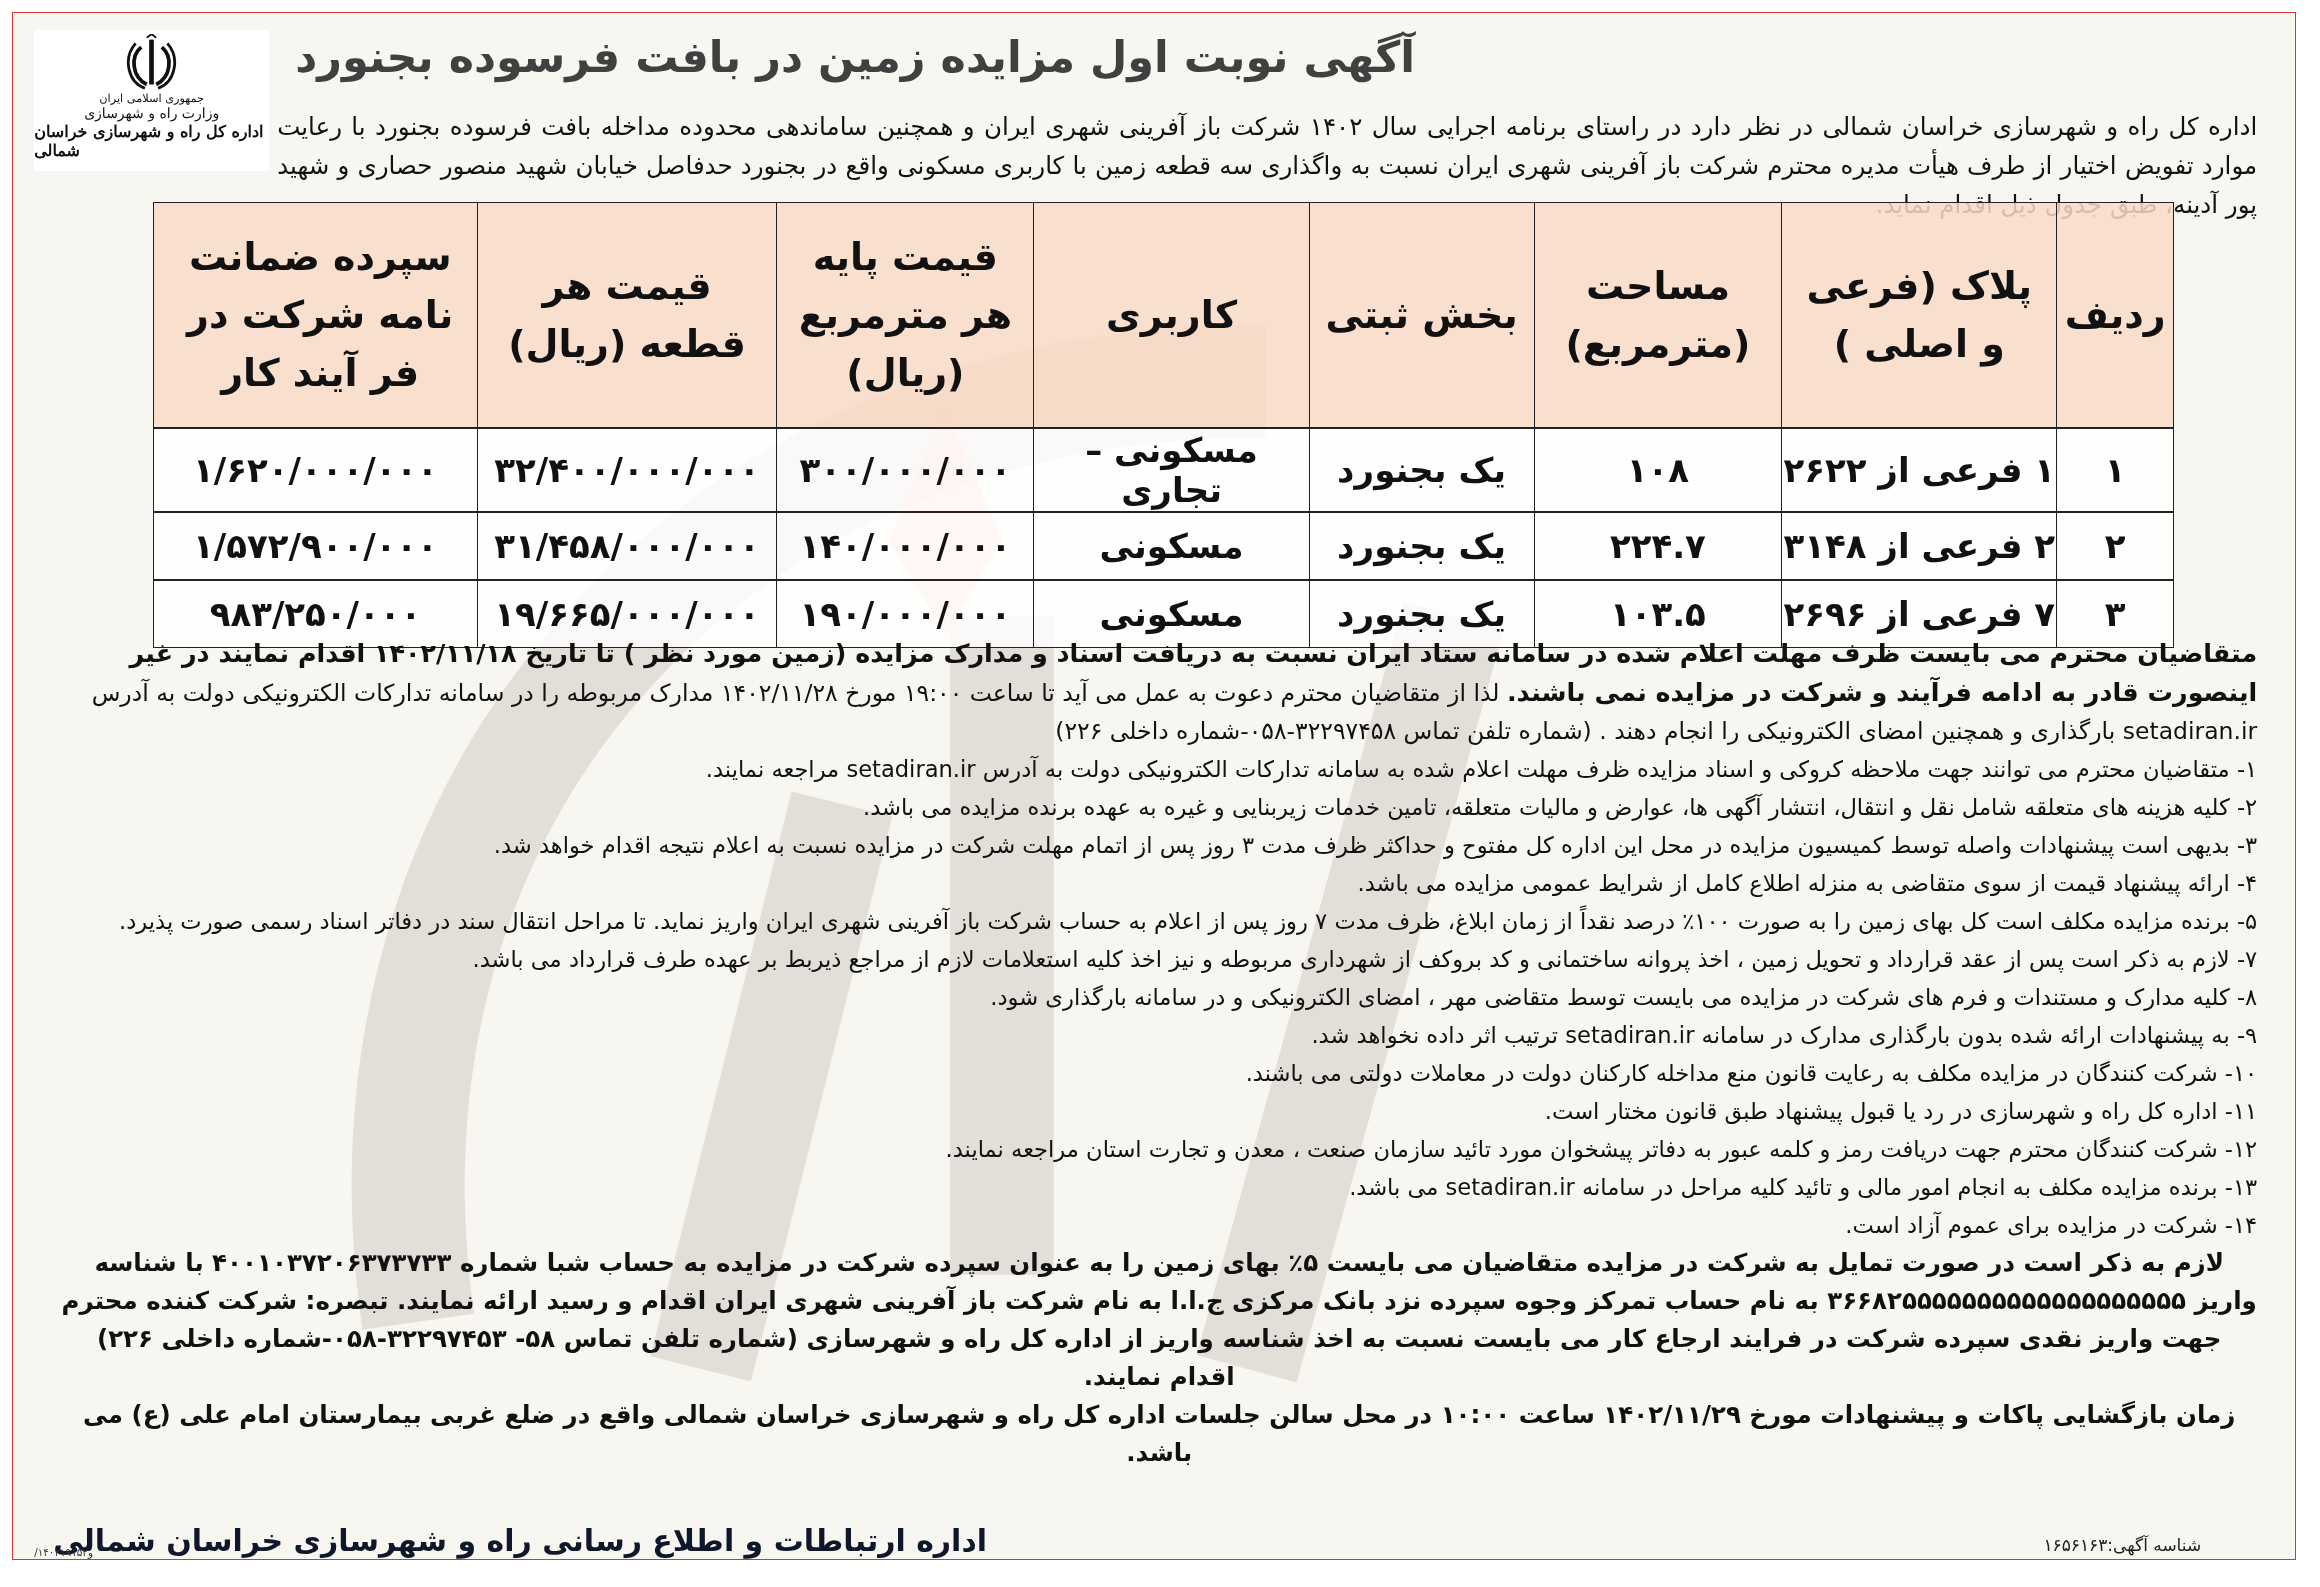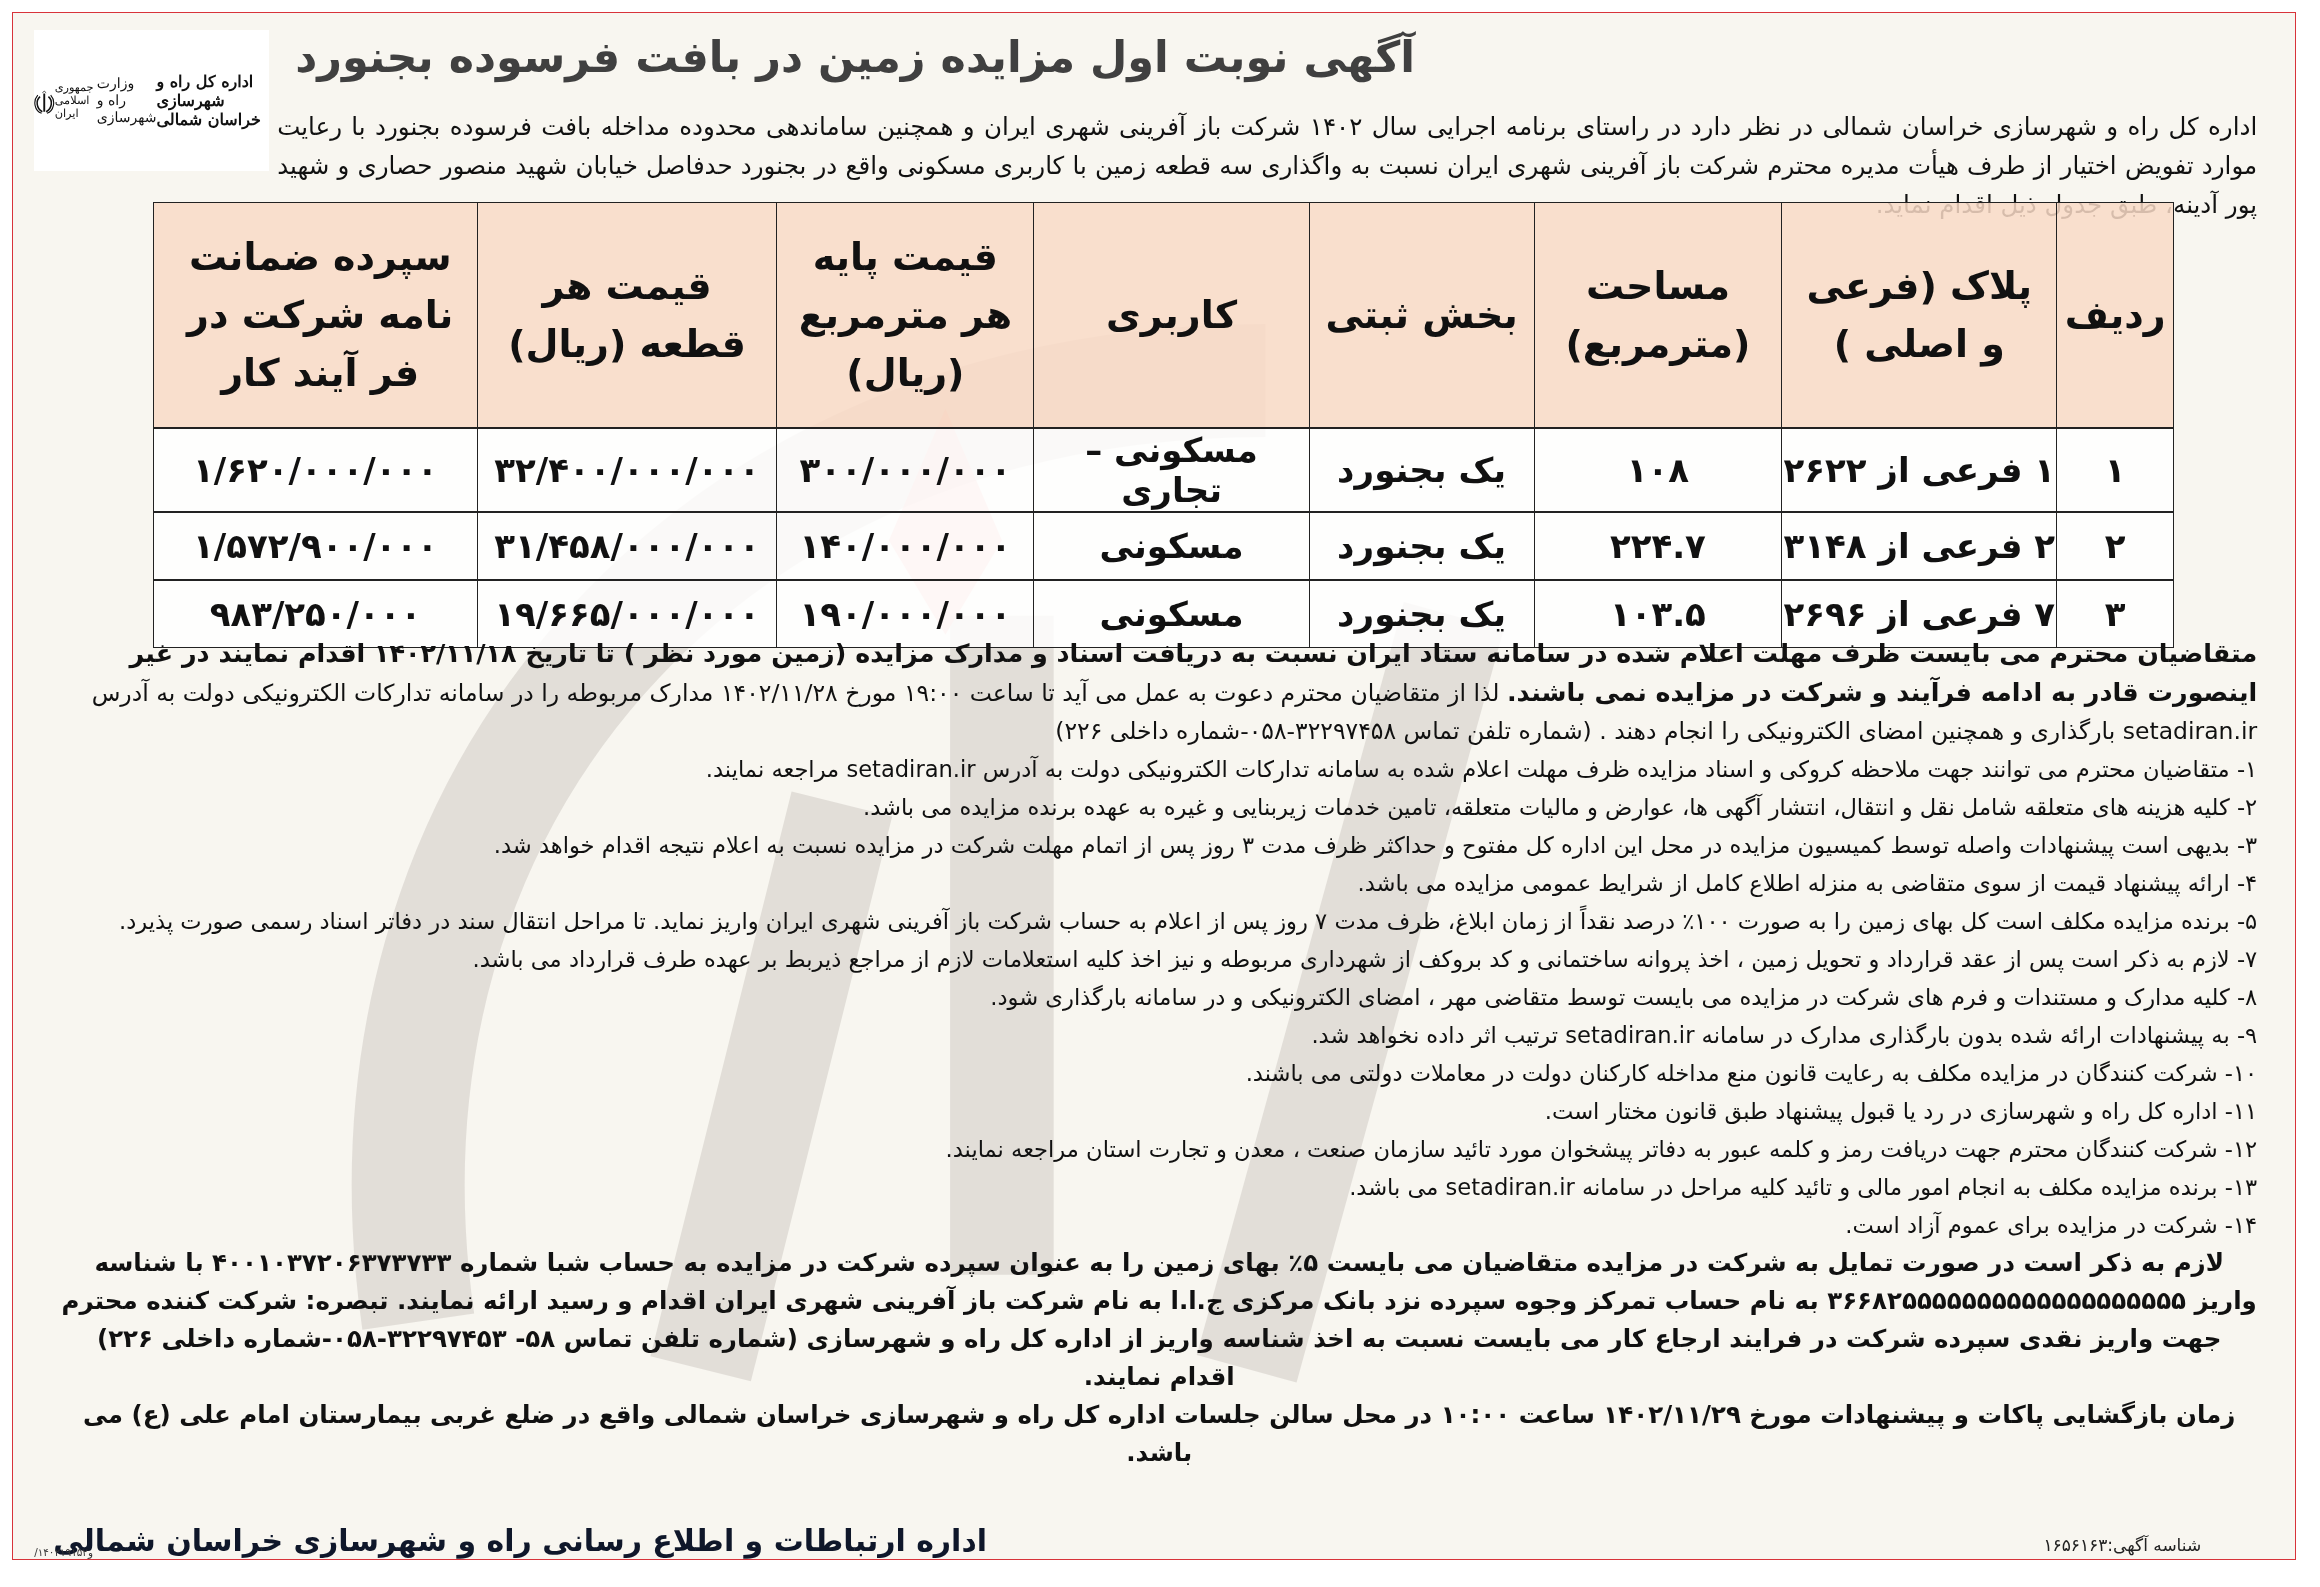--- a/index.html
+++ b/index.html
@@ -7,21 +7,21 @@
     width:2320px; height:1588px; background:#ffffff; position:relative; overflow:hidden;
     font-family:"DejaVu Sans", sans-serif; color:#111;
   }
   .frame {
     position:absolute; left:12.2px; top:12.2px; width:2284px; height:1548px;
     border:1.9px solid #d8333a; background:#f8f6f0; box-sizing:border-box;
   }
   .watermark { position:absolute; left:217px; top:132px; width:1412px; height:1318px; pointer-events:none; }
   .logo {
     position:absolute; left:21px; top:17px; width:235px; height:141px; background:#ffffff;
-    display:flex; flex-direction:row; align-items:center; justify-content:flex-start;
+    display:flex; flex-direction:column; align-items:center; justify-content:flex-start;
   }
   .logo .emblem { margin-top:3.8px; }
   .logo .l1 { font-size:11.3px; line-height:13px; font-family:"DejaVu Serif", serif; }
   .logo .l2 { font-size:14px; line-height:17px; font-family:"DejaVu Serif", serif; }
   .logo .l3 { font-size:16px; line-height:19px; font-family:"DejaVu Serif", serif; font-weight:bold; }
   .title {
     position:absolute; left:282px; right:282px; top:17px; text-align:left;
     color:#404040; font-weight:bold; font-size:43px; line-height:55px; direction:rtl;
   }
   .intro {

